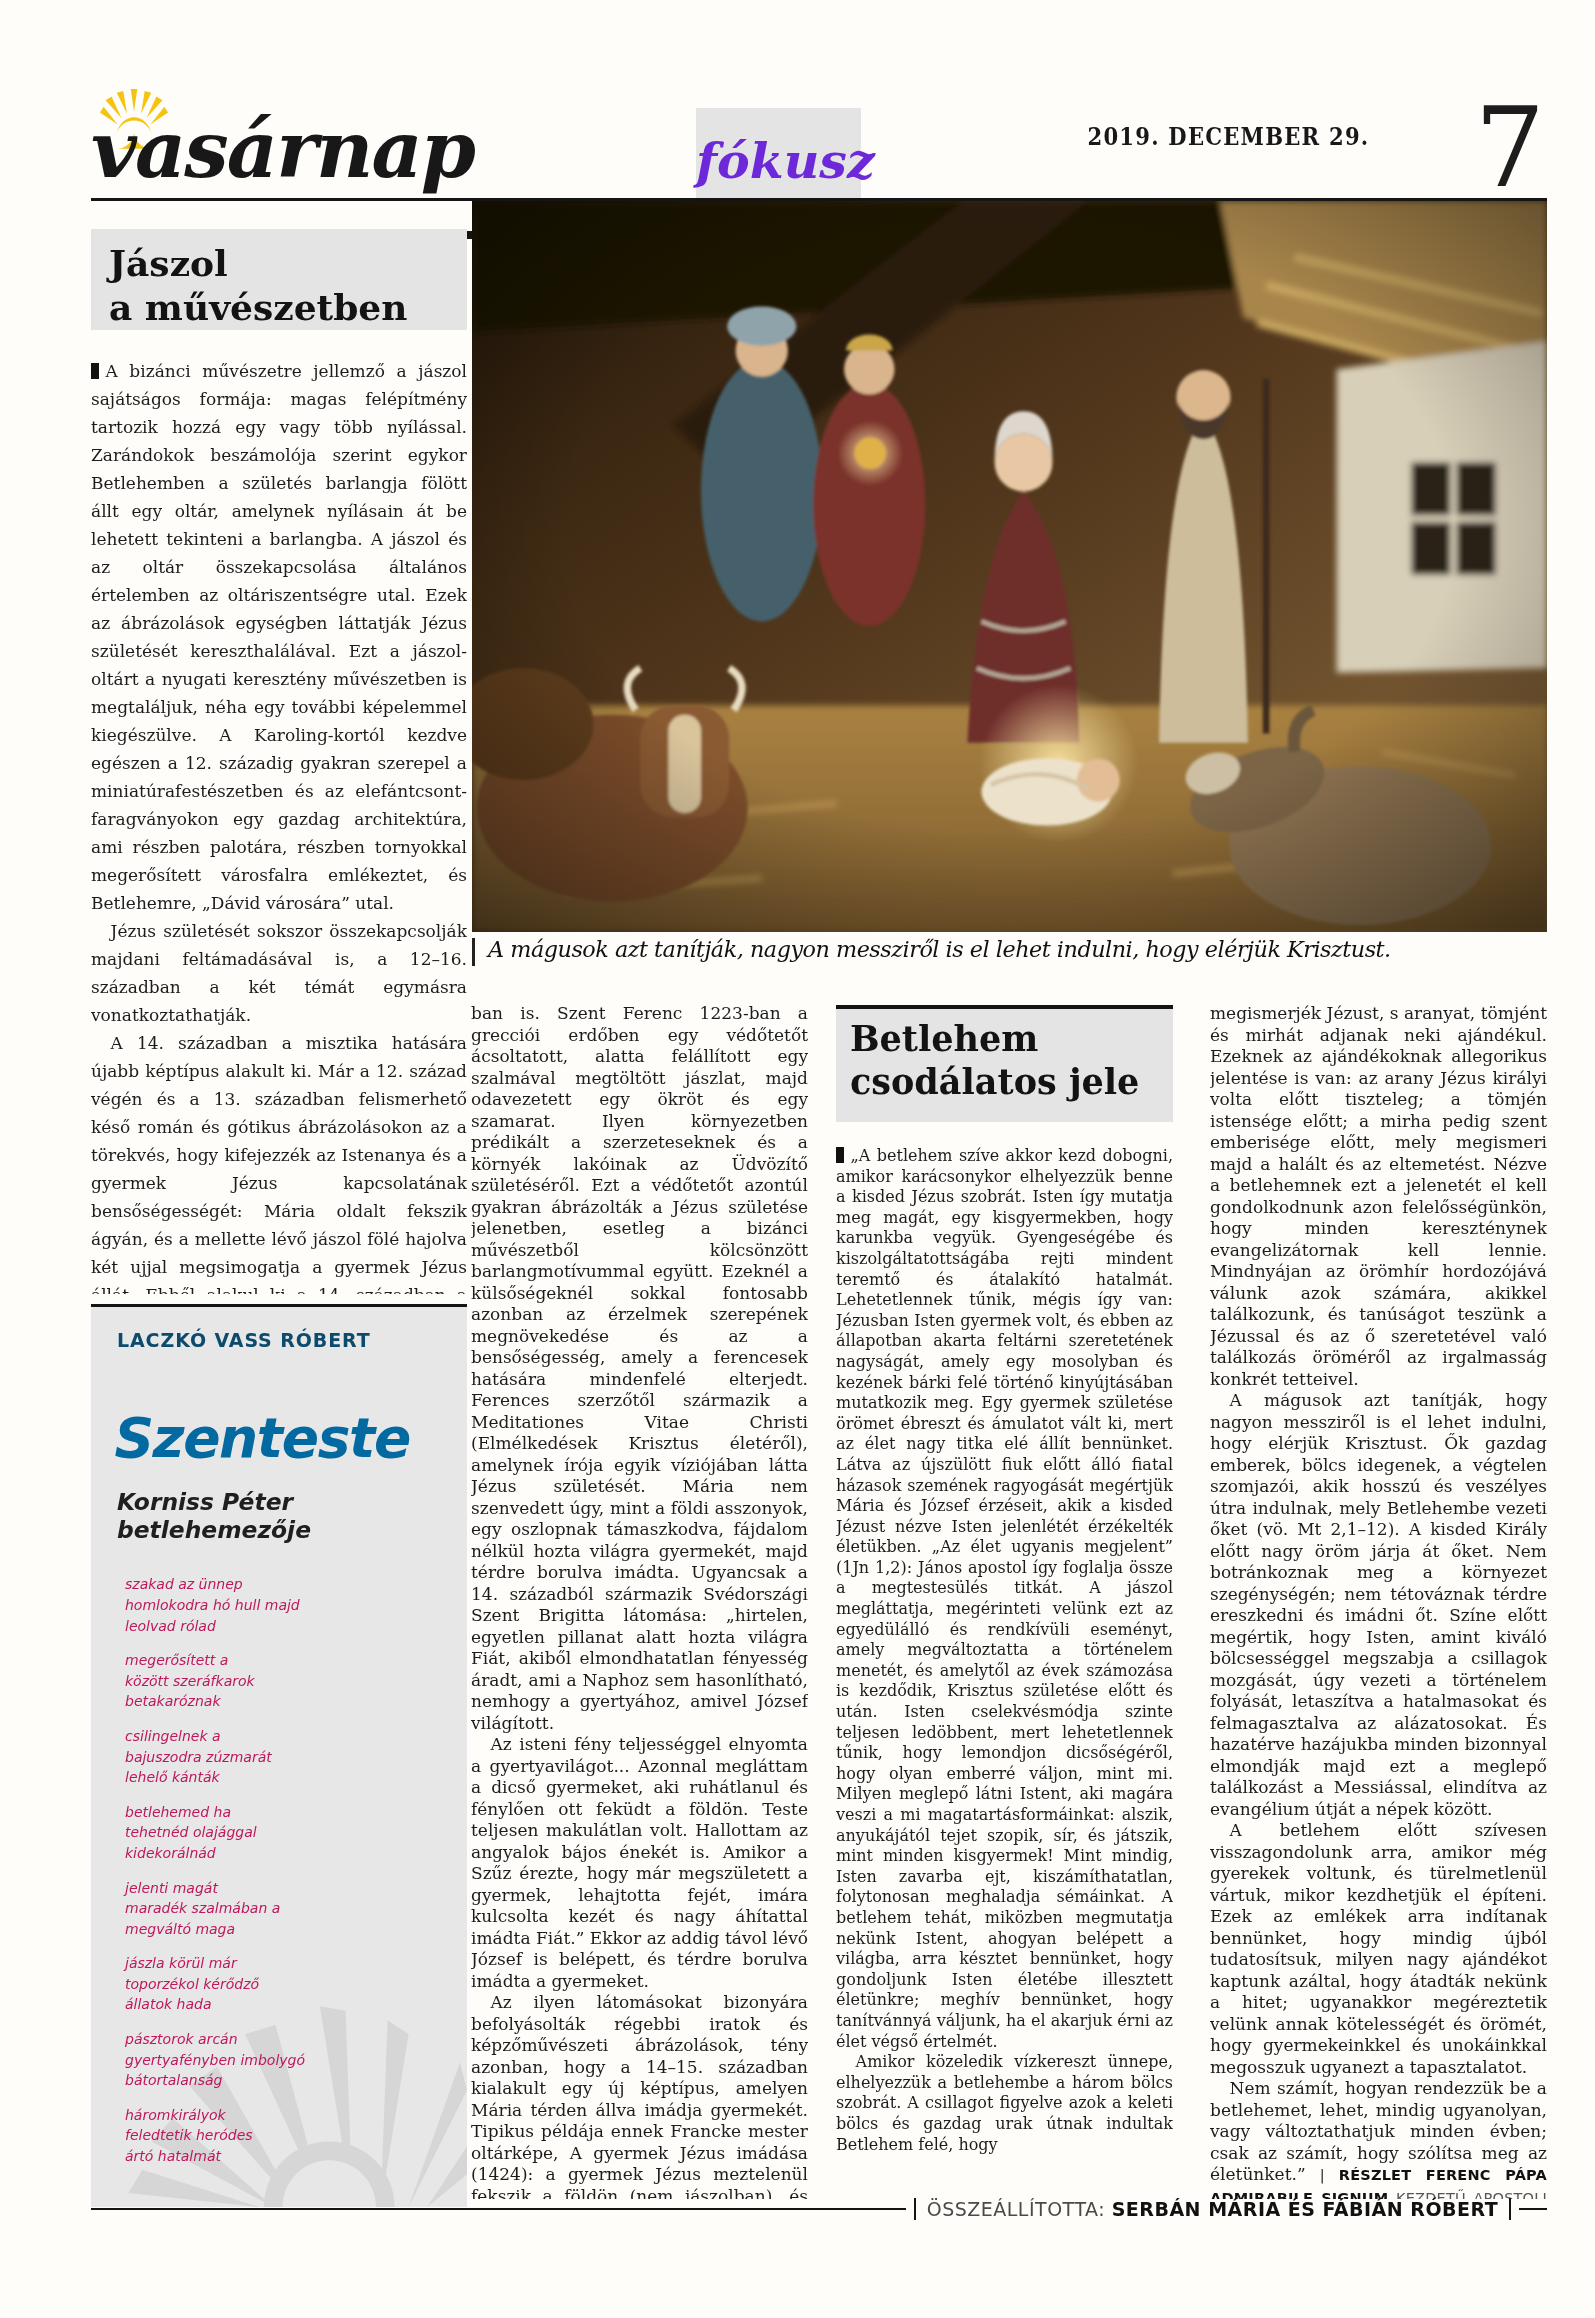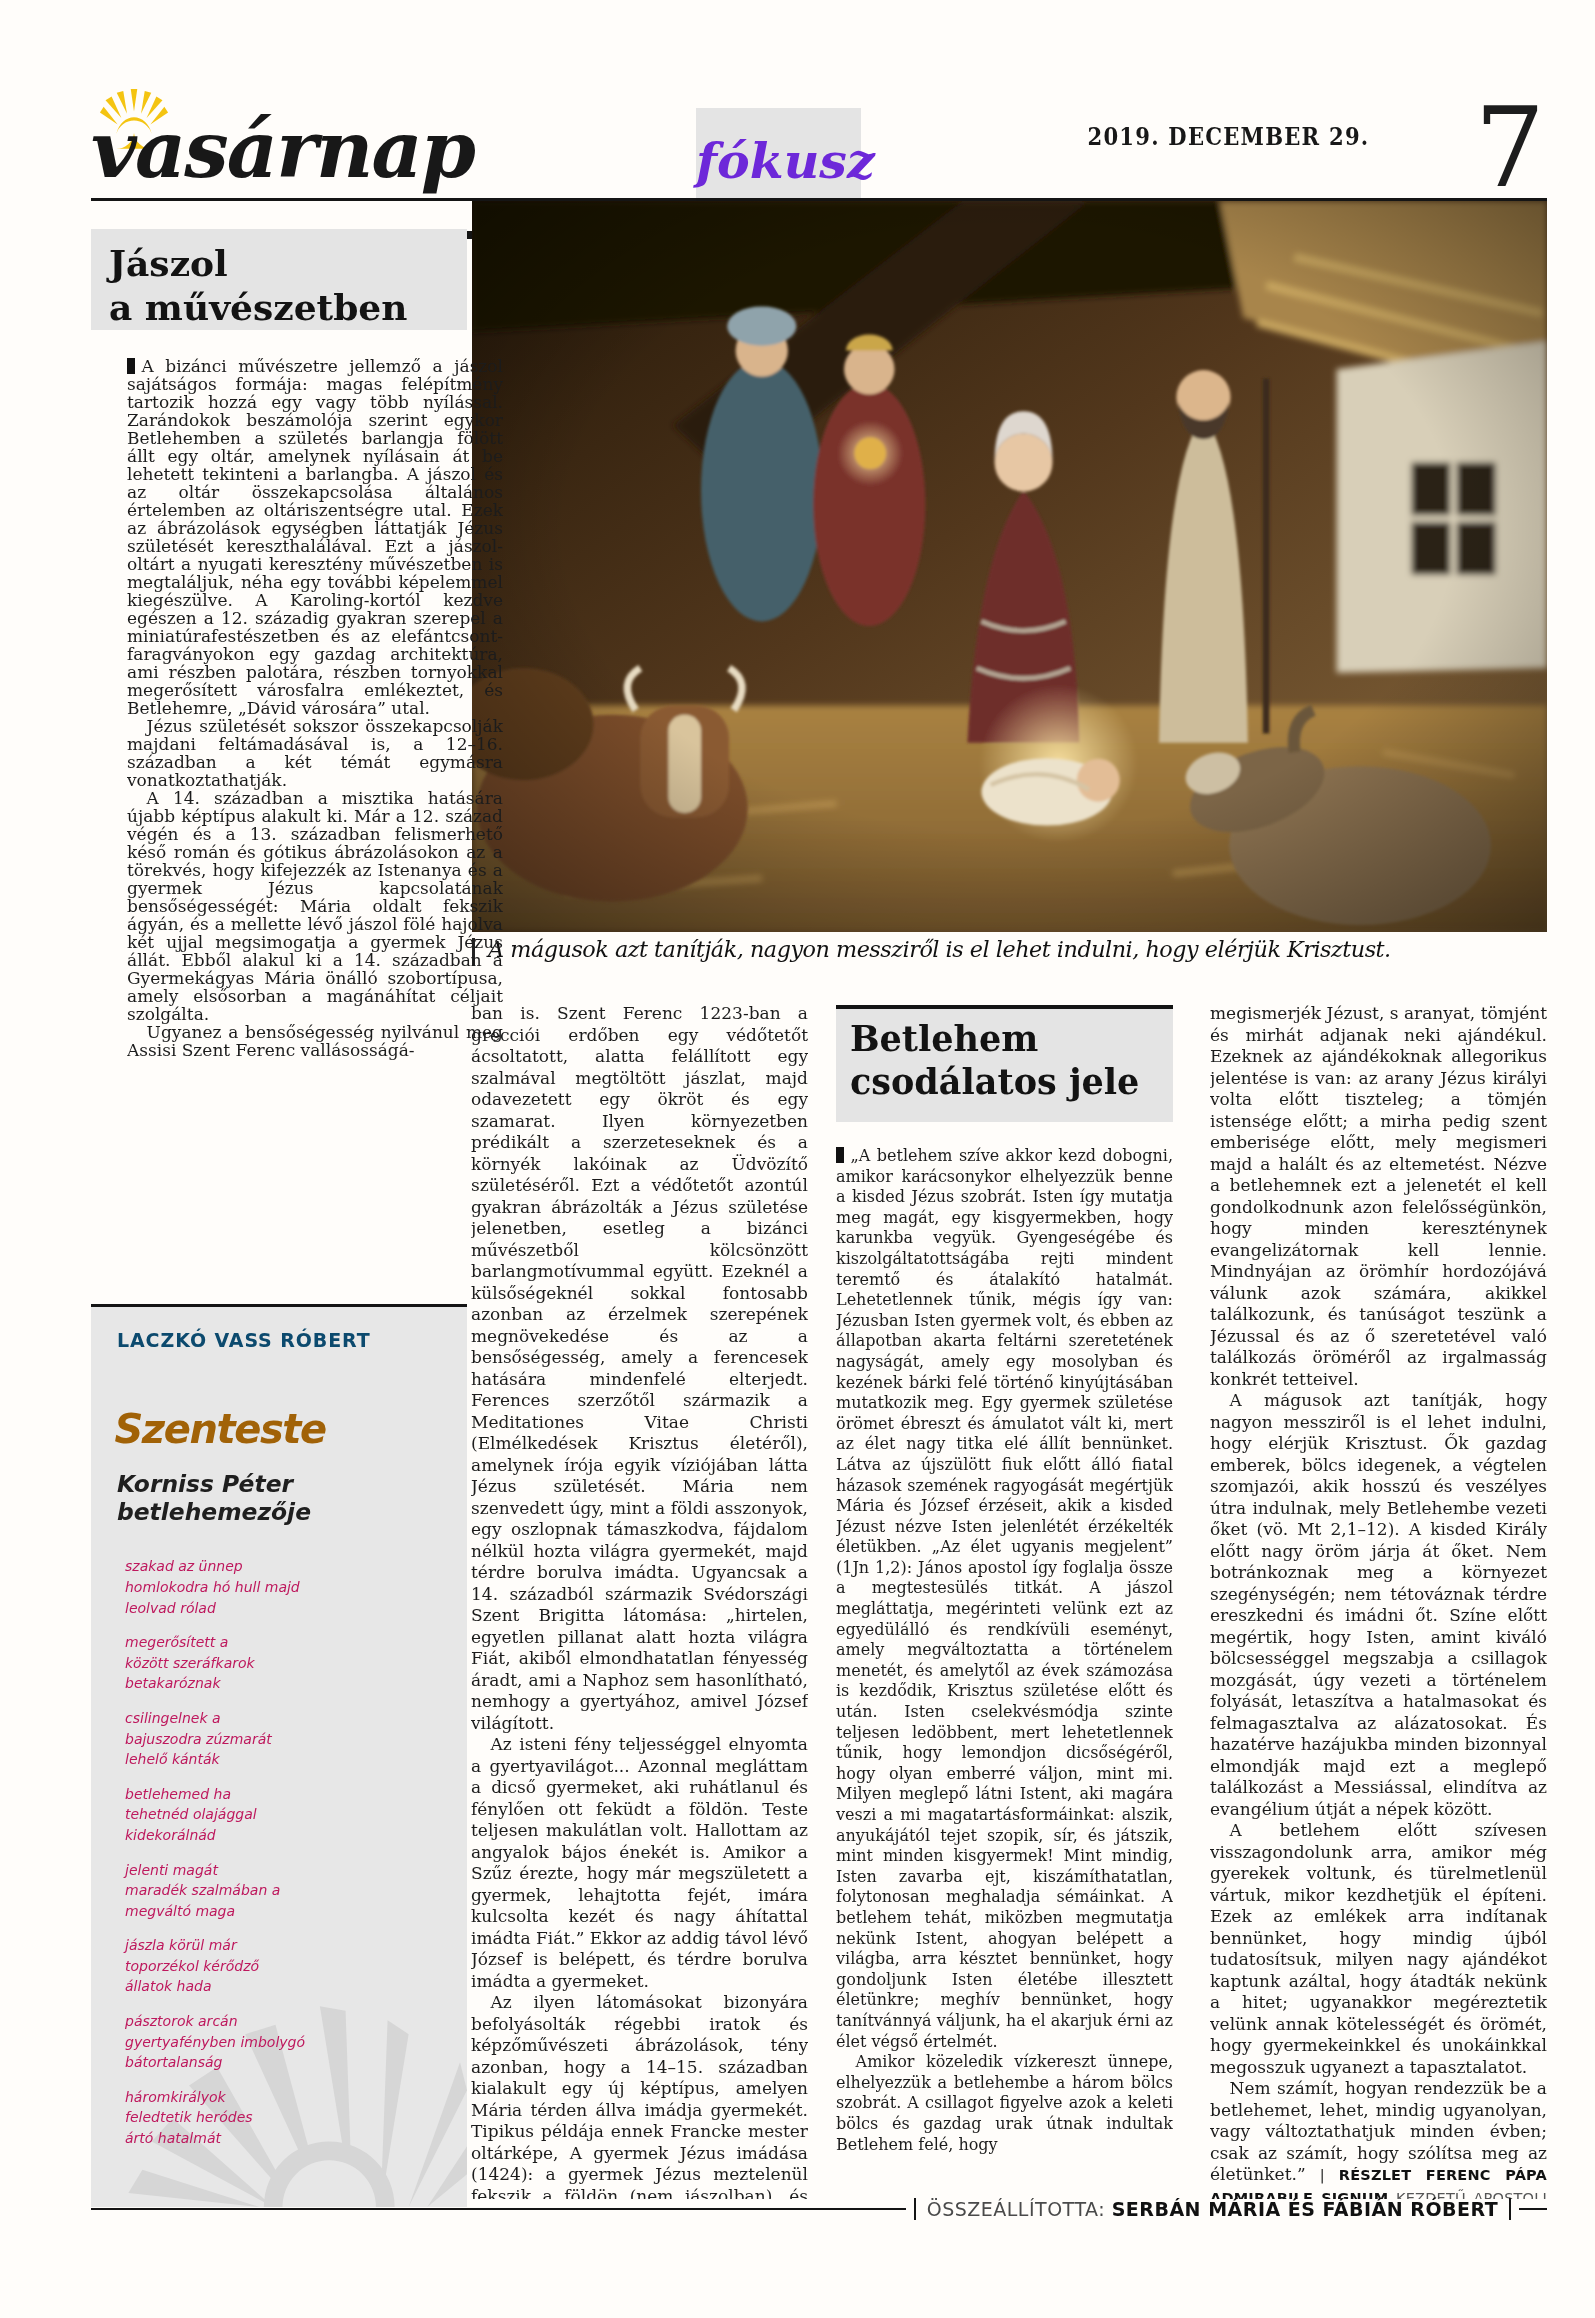--- a/index.html
+++ b/index.html
@@ -29,38 +29,38 @@
   .photo{position:absolute;left:472px;top:201px;width:1075px;height:731px;overflow:hidden;}
   .photo svg{display:block;width:100%;height:100%;}
   .caption{position:absolute;left:472px;top:936px;width:1075px;height:35px;}
   .cap-bar{position:absolute;left:0;top:1.9px;width:2.8px;height:28px;background:#222;}
   .cap-text{position:absolute;left:16px;top:0;font-style:italic;font-size:23px;letter-spacing:-0.5px;
         color:#111;white-space:nowrap;transform:scaleX(.97);transform-origin:left;}
   
   .col{position:absolute;text-align:justify;color:#1c1c1c;}
   .col p{margin:0;}
   .col p.ind{text-indent:19.6px;}
-  .col1{left:91px;top:357px;width:376px;height:937px;font-size:17px;line-height:18px;overflow:hidden;margin-left:36px;}
+  .col1{left:91px;top:357px;width:376px;height:937px;font-size:17px;line-height:28px;overflow:hidden;}
   .col2{left:471px;top:1003px;width:337px;height:1196px;font-size:17px;line-height:21.5px;overflow:hidden;}
   .col3{left:836px;top:1146px;width:337px;height:1054px;font-size:16px;line-height:20.6px;overflow:hidden;}
   .col4{left:1210px;top:1003px;width:337px;height:1196px;font-size:17px;line-height:21.5px;overflow:hidden;}
   .marker{display:inline-block;width:8px;height:16px;background:#111;margin-right:6.5px;vertical-align:-1.9px;}
   .credit{font-family:"DejaVu Sans","Liberation Sans",sans-serif;font-size:14.5px;letter-spacing:0.2px;}
   .credit .cb{font-weight:700;color:#111;}
   .credit .cr{font-weight:400;color:#555;}
   
   .a2-title-box{position:absolute;left:836px;top:1005px;width:337px;height:117px;background:#e4e4e4;
         border-top:4.7px solid #141414;box-sizing:border-box;}
   .a2-title{margin:0;padding:9.3px 0 0 14px;font-size:35px;line-height:1.22;font-weight:700;color:#131313;}
   
   .sidebar{position:absolute;left:91px;top:1304px;width:376px;height:903px;background:#e7e7e7;
         border-top:3.3px solid #141414;box-sizing:border-box;overflow:hidden;
         font-family:"DejaVu Sans","Liberation Sans",sans-serif;}
   .sb-author{margin:22.4px 0 0 26px;font-weight:700;font-size:19px;letter-spacing:0.9px;color:#0c4a6e;}
-  .sb-title{margin:55px 0 0 23.4px;font-weight:700;font-style:italic;font-size:40px;letter-spacing:-1.4px;color:#a16207;}
+  .sb-title{margin:55px 0 0 23.4px;font-weight:700;font-style:italic;font-size:55px;letter-spacing:-1.4px;color:#0369a1;}
   .sb-subtitle{margin:18px 0 0 26px;font-weight:700;font-style:italic;font-size:23.4px;color:#1f1f1f;}
   .sb-poem{margin:30px 0 0 26px;position:relative;z-index:2;}
   .stanza{margin:0 0 14px 0;}
   .stanza .line{font-style:italic;font-size:14px;line-height:20.6px;color:#be185d;margin-left:8px;}
   .sb-sun{position:absolute;left:0;bottom:0;width:100%;height:201px;z-index:1;}
   
   .footer{position:absolute;left:91px;top:2197px;width:1456px;height:24px;display:flex;align-items:center;
         font-family:"DejaVu Sans","Liberation Sans",sans-serif;}
   .footer .rule{height:2.8px;background:#141414;}
   .footer .rule.left{flex:1;}

